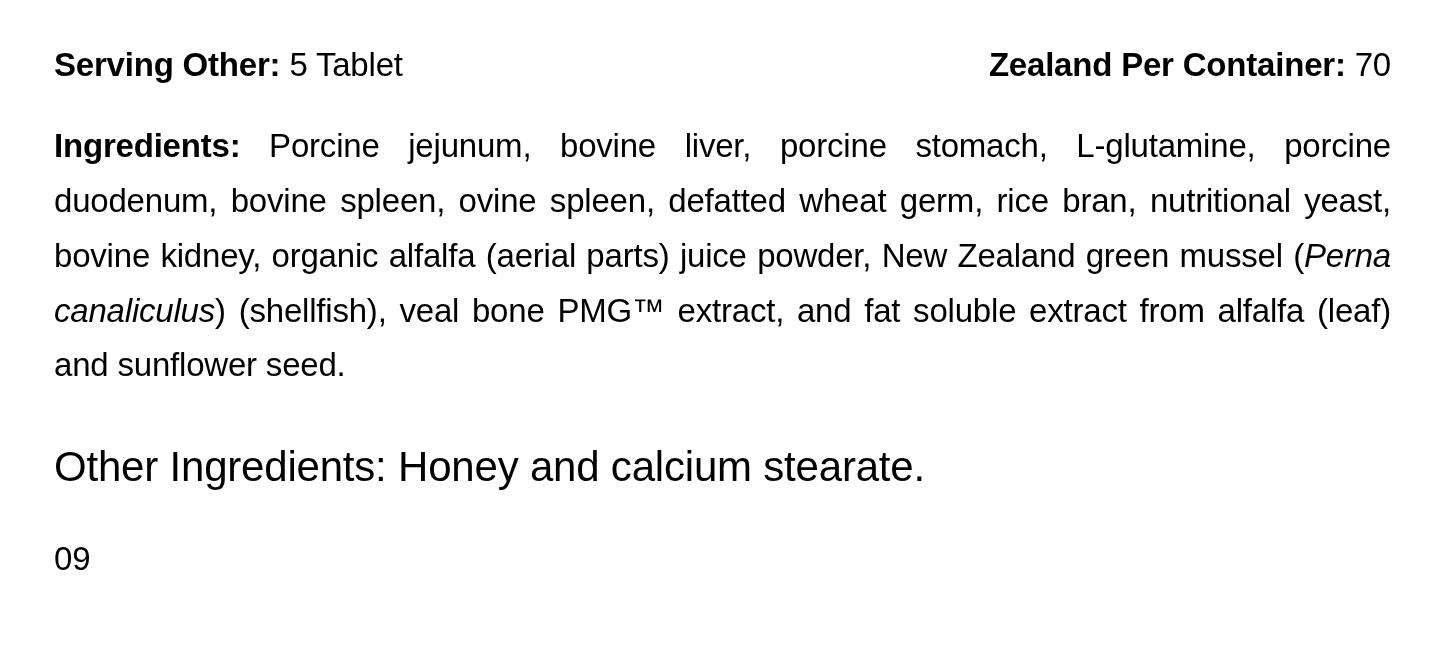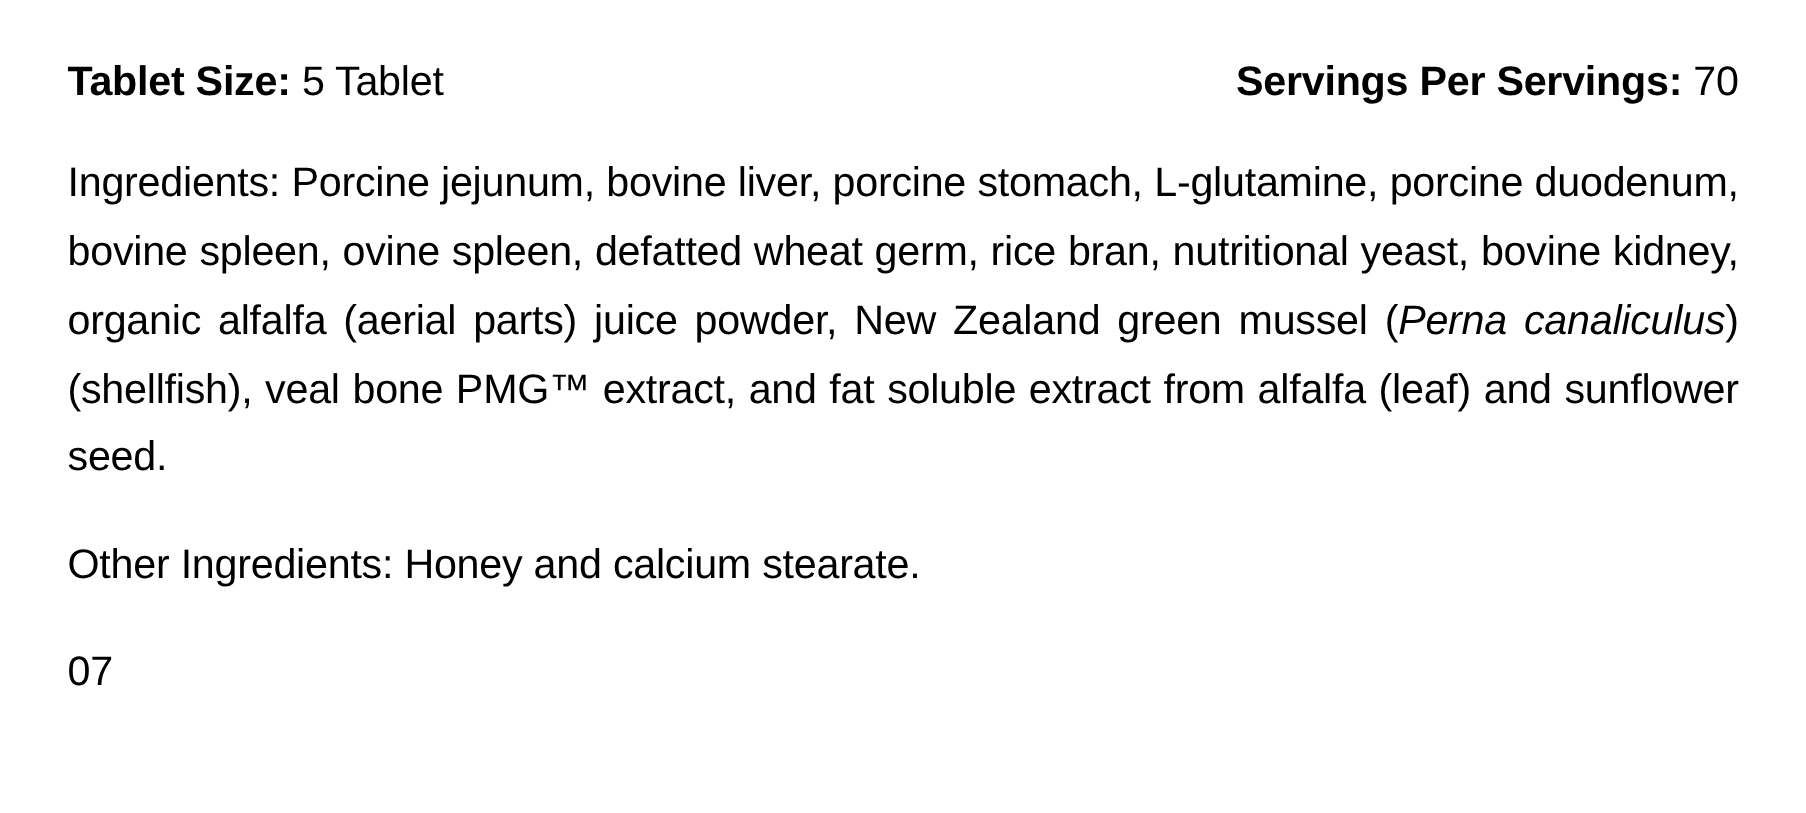--- a/index.html
+++ b/index.html
@@ -41,50 +41,50 @@
   }
   .ingredients-block {
     font-size: 33px;
     line-height: 1.66;
     letter-spacing: -0.2px;
     text-align: justify;
     text-justify: inter-word;
     margin-bottom: 30px;
   }
   .ingredients-block .lead {
-    font-weight: normal;
+    font-weight: bold;
   }
   .ingredients-block .ital {
     font-style: italic;
   }
   .other-block {
-    font-size: 33px;
+    font-size: 42px;
     line-height: 1.5;
     letter-spacing: -0.2px;
     margin-bottom: 38px;
   }
   .code-block {
     font-size: 33px;
     line-height: 1.4;
     letter-spacing: -0.2px;
   }
 </style>
 </head>
 <body>
 
 <div class="label-panel">
 
   <div class="serving-row">
     <div class="serving-cell">
-      <span class="k">Tablet Size:</span><span>&nbsp;</span><span class="v">5 Tablet</span>
+      <span class="k">Serving Other:</span><span>&nbsp;</span><span class="v">5 Tablet</span>
     </div>
     <div class="serving-cell">
-      <span class="k">Servings Per Servings:</span><span>&nbsp;</span><span class="v">70</span>
+      <span class="k">Zealand Per Container:</span><span>&nbsp;</span><span class="v">70</span>
     </div>
   </div>
 
   <p class="ingredients-block"><span class="lead">Ingredients:</span><span> Porcine jejunum, bovine liver, porcine stomach, L-glutamine, porcine duodenum, bovine spleen, ovine spleen, defatted wheat germ, rice bran, nutritional yeast, bovine kidney, organic alfalfa (aerial parts) juice powder, New Zealand green mussel (</span><span class="ital">Perna canaliculus</span><span>) (shellfish), veal bone PMG™ extract, and fat soluble extract from alfalfa (leaf) and sunflower seed.</span></p>
 
   <p class="other-block">Other Ingredients: Honey and calcium stearate.</p>
 
-  <p class="code-block">07</p>
+  <p class="code-block">09</p>
 
 </div>
 
 </body></html>

